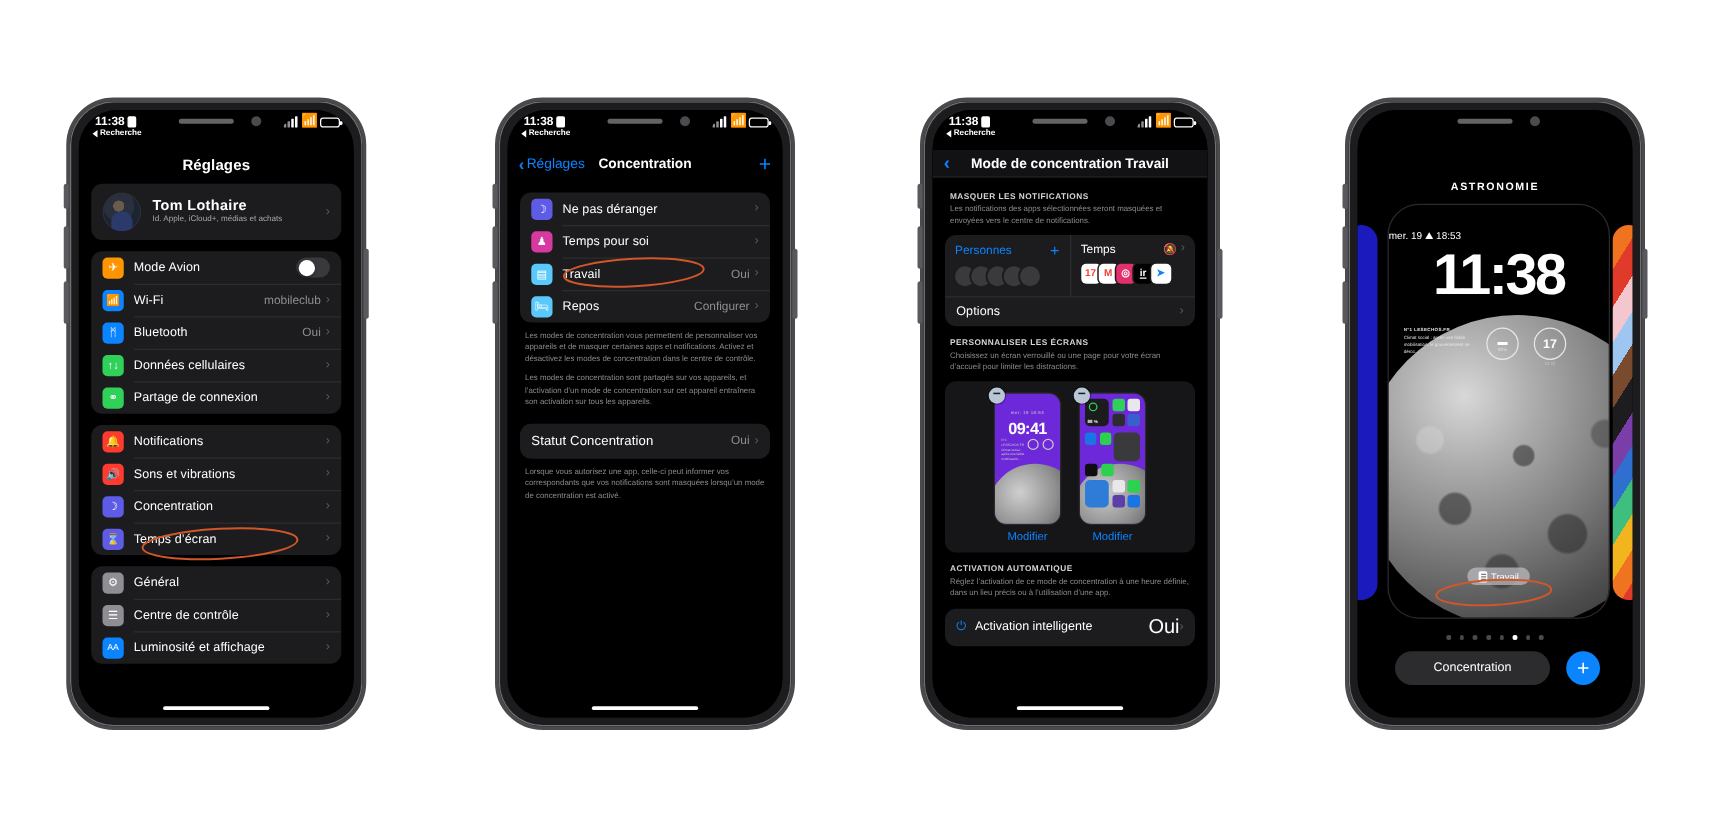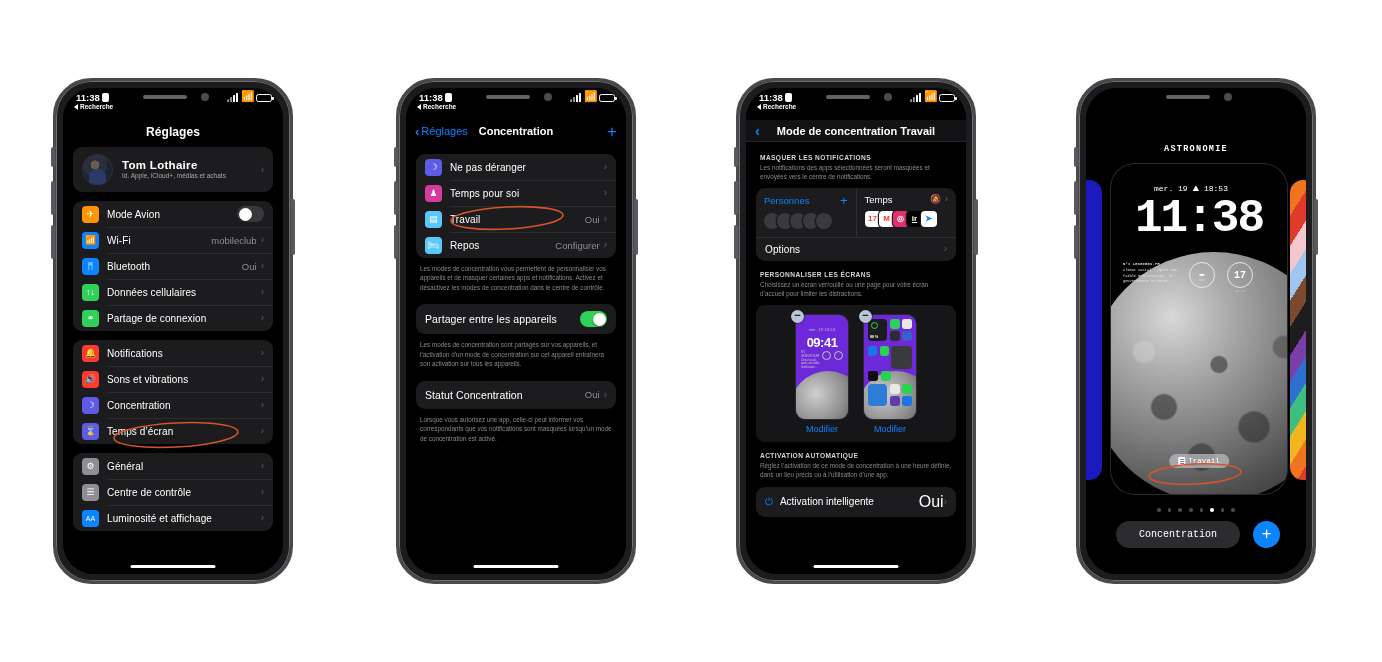--- a/index.html
+++ b/index.html
@@ -160,21 +160,21 @@
   .card-main .moon { position:absolute; left:-22px; top:88px; width:250px; height:250px; border-radius:50%;
     background: radial-gradient(circle at 33% 26%, #d8d8d8 0%, #adadad 22%, #7f7f7f 48%, #4d4d4d 74%, #262626 100%); }
   .card-main .moon::after{ content:""; position:absolute; inset:0; border-radius:50%;
     background:
       radial-gradient(circle at 30% 62%, rgba(40,40,40,.55) 0 5%, transparent 6%),
       radial-gradient(circle at 52% 45%, rgba(30,30,30,.5) 0 4%, transparent 5%),
       radial-gradient(circle at 66% 70%, rgba(35,35,35,.5) 0 6%, transparent 7%),
       radial-gradient(circle at 22% 40%, rgba(220,220,220,.35) 0 4%, transparent 5%),
       radial-gradient(circle at 45% 82%, rgba(30,30,30,.45) 0 5%, transparent 6%),
       radial-gradient(circle at 78% 38%, rgba(50,50,50,.4) 0 4%, transparent 5%); }
-  .lk-date { position:absolute; top:20px; left:0; right:16px; text-align:center; font-size:8px; color:#fff; font-weight:500; }
+  .lk-date { position:absolute; top:20px; left:0; right:16px; text-align:left; font-size:8px; color:#fff; font-weight:500; }
   .lk-time { position:absolute; top:30px; left:0; right:0; text-align:center; font-size:46px; font-weight:600; color:#fff; letter-spacing:-2px; line-height:1.1; }
   .lk-news { position:absolute; top:98px; left:12px; width:56px; font-size:3.6px; color:#e4e4e4; line-height:1.5; }
   .lk-news .src { font-weight:bold; letter-spacing:.3px; margin-bottom:1px; }
   .lk-w { position:absolute; top:98px; }
   .lk-w.a { left:78px; } .lk-w.b { left:116px; }
   .lk-w .ring { width:26px; height:26px; border-radius:50%; border:1.4px solid #e8e8e8; display:flex; align-items:center; justify-content:center; flex-direction:column; }
   .lk-w .big { font-size:10px; color:#fff; font-weight:600; }
   .lk-w .sm { font-size:3.6px; color:#ddd; }
   .lk-w .cap { font-size:3.4px; color:#ccc; text-align:center; margin-top:1px; }
   .lk-focus { position:absolute; bottom:26px; left:50%; transform:translateX(-50%); background:rgba(190,190,195,.72); color:#fff; border-radius:9px; padding:2.5px 9px; font-size:7.5px; display:flex; align-items:center; gap:3px; font-weight:500; }
@@ -387,28 +387,20 @@
             </div>
             <div class="row">
               <span class="appicon" style="background: rgb(90, 200, 250);">🛏</span>
               <span class="label">Repos</span>
               <span class="value">Configurer</span>
               <span class="chev">›</span>
             </div>
           </div>
         <div class="foot-note">Les modes de concentration vous permettent de personnaliser vos appareils et de masquer certaines apps et notifications. Activez et désactivez les modes de concentration dans le centre de contrôle.</div>
 
-        <div class="group" style="margin-top:12px">
-          <div class="row" style="min-height:30px">
-            <div class="label" style="font-size:10.5px">Partager entre les appareils</div>
-            <div class="toggle on">
-                <span class="knob"></span>
-              </div>
-          </div>
-        </div>
         <div class="foot-note">Les modes de concentration sont partagés sur vos appareils, et l’activation d’un mode de concentration sur cet appareil entraînera son activation sur tous les appareils.</div>
 
         <div class="group" style="margin-top:12px">
           <div class="row" style="min-height:28px">
             <div class="label" style="font-size:10.5px">Statut Concentration</div>
             <div class="value">Oui</div>
             <div class="chev">›</div>
           </div>
         </div>
         <div class="foot-note">Lorsque vous autorisez une app, celle-ci peut informer vos correspondants que vos notifications sont masquées lorsqu’un mode de concentration est activé.</div>
@@ -576,21 +568,21 @@
           <span style="flex:1;font-size:10px">Activation intelligente</span>
           <span class="value">Oui</span>
           <span class="chev">›</span>
         </div>
 
         <div class="homebar"></div>
       </div>
     </div>
   </div>
 
-  <div class="phone" style="left:1076px; top:78px;font-family:Liberation Mono, monospace;">
+  <div class="phone" style="left:1076px; top:78px;">
     <div class="btn-side btn-mute"></div>
     <div class="btn-side btn-volup"></div>
     <div class="btn-side btn-voldn"></div>
     <div class="btn-side btn-power"></div>
     <div class="inner">
       <div class="gal">
         <div class="notch">
           <div class="speaker"></div>
           <div class="cam"></div>
         </div>

